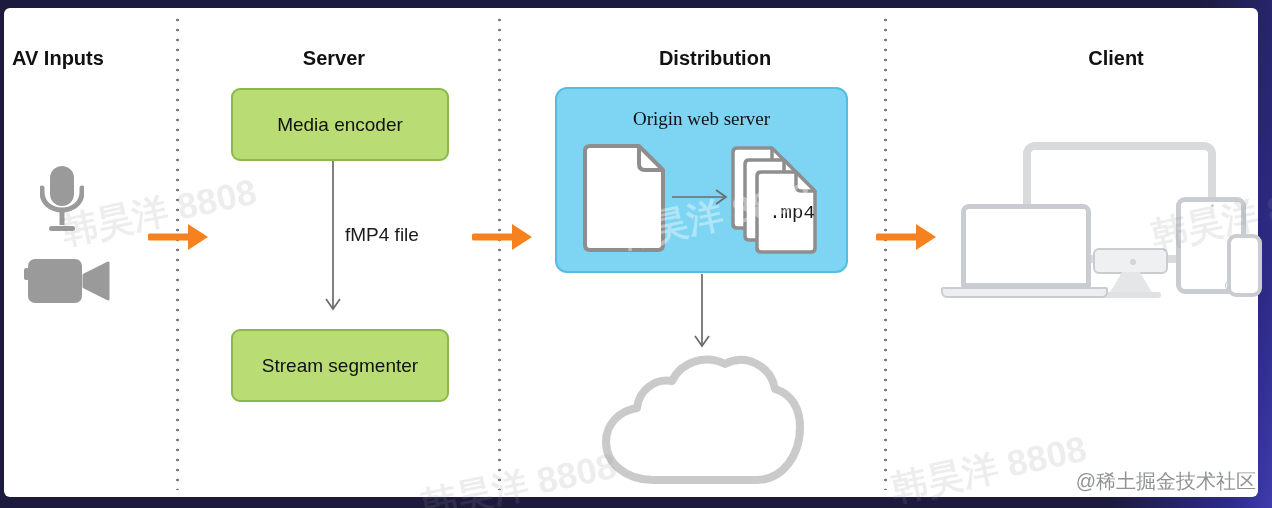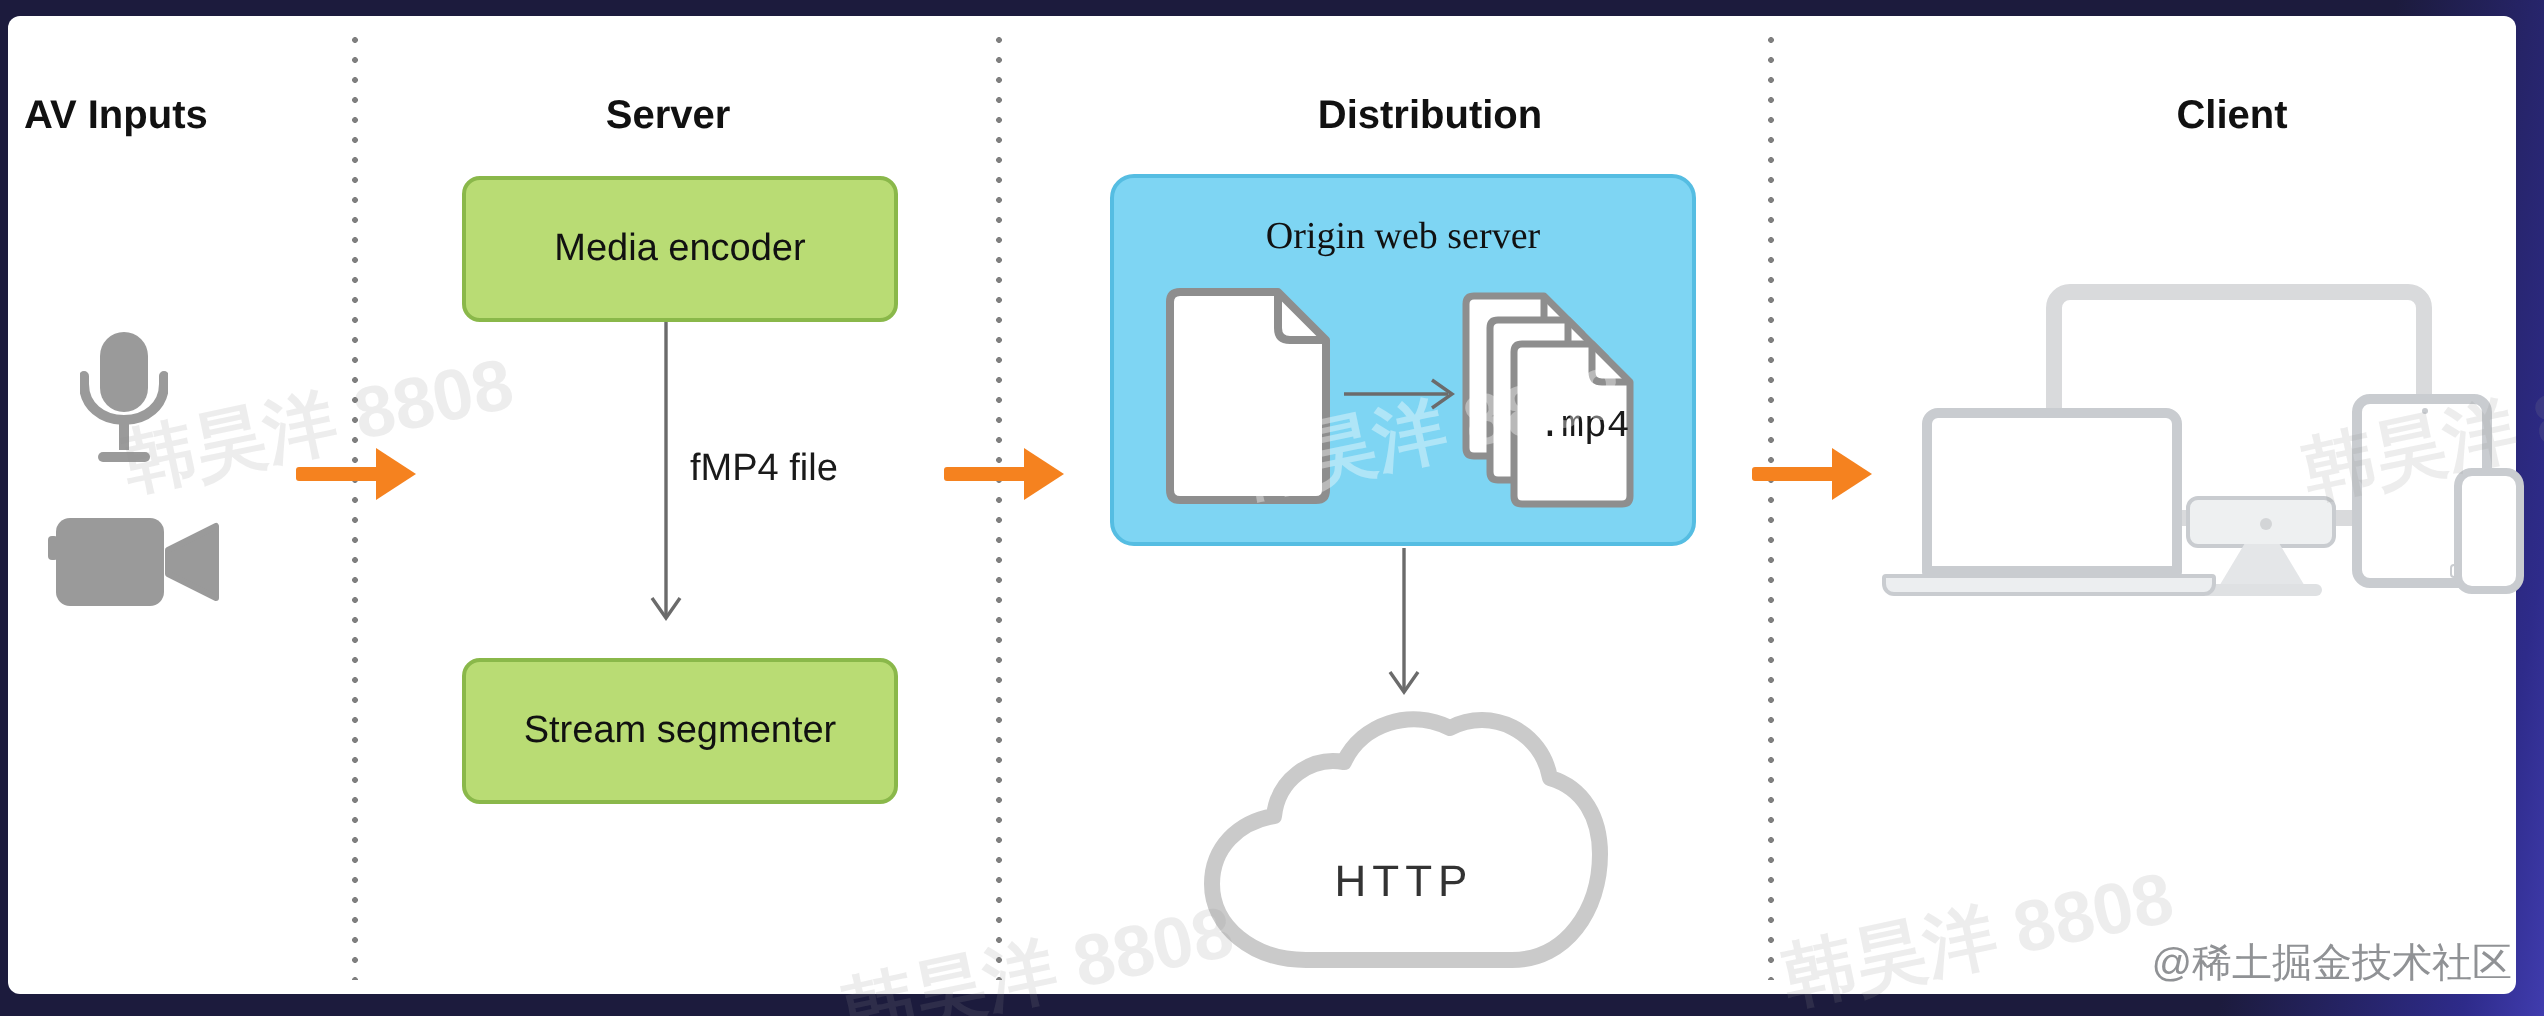--- a/index.html
+++ b/index.html
@@ -153,21 +153,20 @@
   <div class="doc-text mp4-text">.mp4</div>
 
   <svg class="svgabs" style="left:694px;top:274px;" width="16" height="74" viewBox="0 0 16 74">
     <line x1="8" y1="0" x2="8" y2="71" stroke="#6b6b6b" stroke-width="1.7"></line>
     <polyline points="1,62 8,72 15,62" fill="none" stroke="#6b6b6b" stroke-width="1.7"></polyline>
   </svg>
 
   <svg class="svgabs" style="left:590px;top:348px;" width="224" height="148" viewBox="0 0 224 148">
     <path d="M63 132 C36 132 16 115 16 94 C16 76 29 63 47 60 C49 42 65 30 82 33 C91 14 115 6 135 16 C156 5 181 18 185 41 C202 46 210 61 210 79 C210 107 193 132 166 132 Z" fill="#ffffff" stroke="#cacaca" stroke-width="8" stroke-linejoin="round" stroke-linecap="round"></path>
   </svg>
-  <div class="cloud-label">HTTP</div>
 
   <div class="dev display"></div>
   <div class="dev desk-unit">
     <div class="desk-logo"></div>
   </div>
   <div class="desk-stand"></div>
   <div class="desk-base"></div>
   <div class="dev tablet">
     <div class="tab-cam"></div>
     <div class="tab-home"></div>

